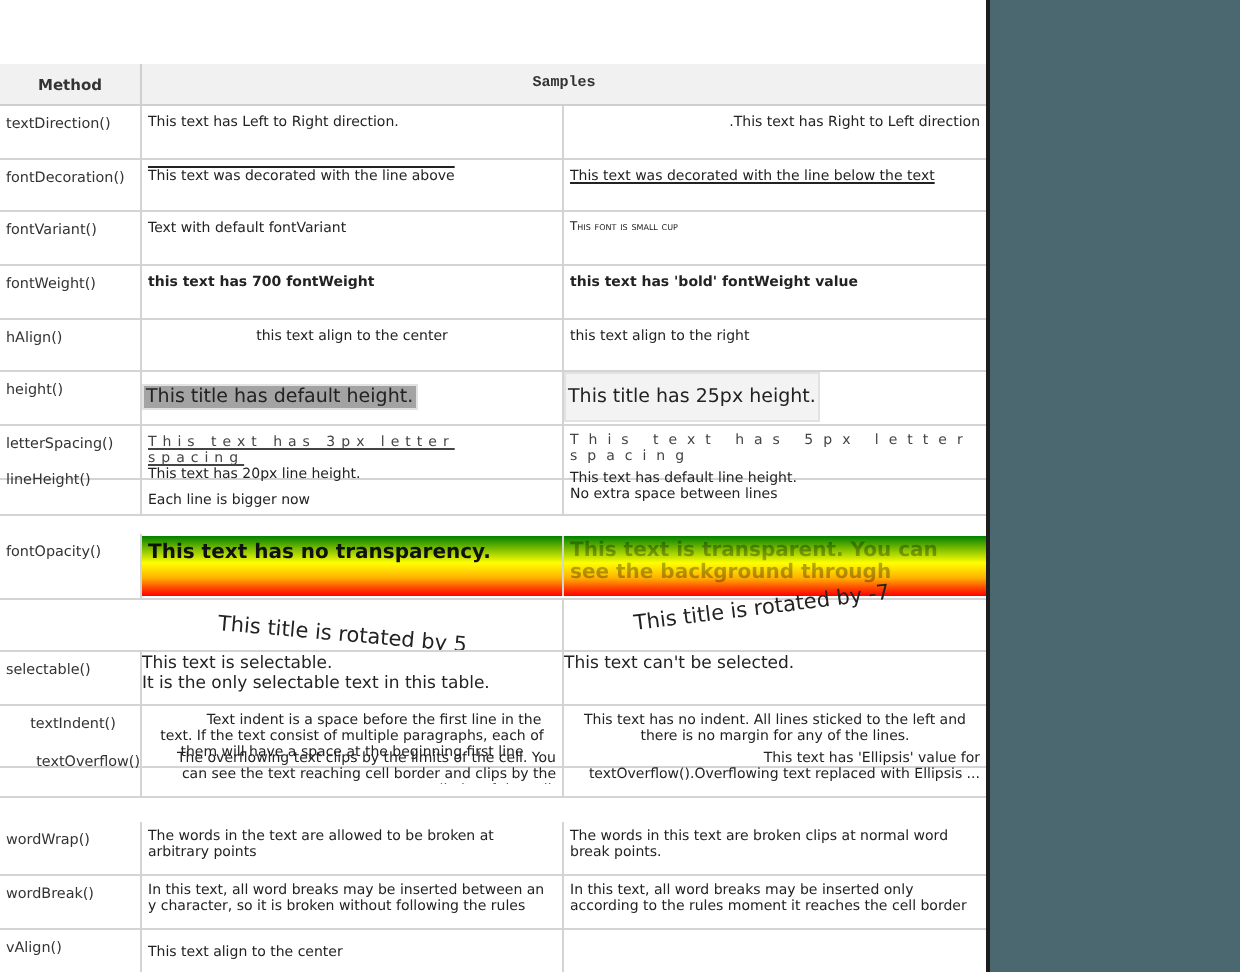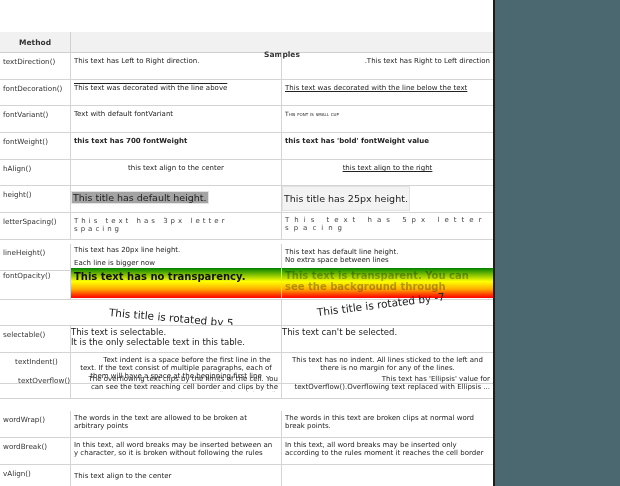--- a/index.html
+++ b/index.html
@@ -18,21 +18,21 @@
     overflow: hidden;
   }
   .grid { position: absolute; left: 0; top: 0; width: 493px; }
   .row { position: absolute; left: 0; width: 493px; border-bottom: 1px solid #d4d4d4; box-sizing: border-box; margin-top: 32px; }
   .cell { position: absolute; top: 0; bottom: 0; box-sizing: border-box; overflow: hidden; }
   .c-method { left: 0; width: 71px; border-right: 1px solid #d4d4d4; padding: 4px 0 0 3px; font-size: 7.2px; color: #333; }
   .c-a { left: 71px; width: 211px; border-right: 1px solid #d4d4d4; }
   .c-b { left: 282px; width: 211px; }
   .header { top: 0; height: 21px; background: #f1f1f1; border-bottom: 1px solid #cfcfcf; }
   .header .c-method { font-weight: bold; font-size: 7.5px; color: #333; text-align: center; padding: 6px 0 0 0; border-right: 1px solid #cfcfcf; }
-  .header .c-samples { position: absolute; left: 71px; width: 422px; top: 0; bottom: 0; text-align: center; font-weight: bold; font-size: 7.5px; color: #333; padding-top: 18px; box-sizing: border-box; }
+  .header .c-samples { position: absolute; left: 71px; width: 422px; top: 0; bottom: 0; text-align: center; font-weight: bold; font-size: 7.5px; color: #333; padding-top: 6px; box-sizing: border-box; font-family: Liberation Mono, monospace; }
   .t { font-size: 7px; color: #222; padding: 4px 3px 0 3px; line-height: 8.2px; }
   .big { font-size: 9.5px; color: #222; }
   .boxed { display: inline-block; background: #a3a3a3; border: 1px solid #e2e2e2; padding: 0 1px; line-height: 11px; }
   .grad { background: linear-gradient(to bottom, #008000 0%, #7fbf00 22%, #ffff00 45%, #ffb000 70%, #ff4000 88%, #ff0000 100%); }
 </style>
 </head>
 <body>
 
 <div class="panel">
   <div class="grid">
@@ -81,45 +81,45 @@
           <div class="t" style="font-weight:bold;">this text has 'bold' fontWeight value</div>
         </div>
     </div>
 
     <div class="row" style="top:128px;height:26px;">
       <div class="cell c-method">hAlign()</div>
       <div class="cell c-a">
           <div class="t" style="text-align:center;">this text align to the center</div>
         </div>
       <div class="cell c-b">
-          <div class="t" style="text-align:center;text-decoration:underline;">this text align to the right</div>
+          <div class="t" style="text-align:left;">this text align to the right</div>
         </div>
     </div>
 
     <div class="row" style="top:154px;height:27px;">
       <div class="cell c-method">height()</div>
       <div class="cell c-a">
           <div style="padding:0 0 0 0;"><span class="big boxed">This title has default height.</span></div>
         </div>
       <div class="cell c-b">
           <div style="padding:0;"><span class="big" style="display:inline-block;background:#f3f3f3;border:1px solid #e2e2e2;padding:0 1px;line-height:23px;">This title has 25px height.</span></div>
         </div>
     </div>
 
     <div class="row" style="top:181px;height:27px;">
       <div class="cell c-method">letterSpacing()</div>
       <div class="cell c-a">
-          <div class="t" style="letter-spacing:3px;color:#444;">This text has 3px letter spacing</div>
+          <div class="t" style="letter-spacing:3px;color:#444;text-decoration:underline;">This text has 3px letter spacing</div>
         </div>
       <div class="cell c-b">
           <div class="t" style="letter-spacing:5px;color:#444;line-height:7.5px;">This text has 5px letter spacing</div>
         </div>
     </div>
 
-    <div class="row" style="top:212px;height:27px;">
+    <div class="row" style="top:199px;height:27px;">
       <div class="cell c-method">lineHeight()</div>
       <div class="cell c-a">
           <div class="t" style="line-height:13px;padding-top:0;">
         <div>This text has 20px line height.</div>
         <div>Each line is bigger now</div>
       </div>
         </div>
       <div class="cell c-b">
           <div class="t" style="line-height:8px;">
         <div>This text has default line height.</div>

